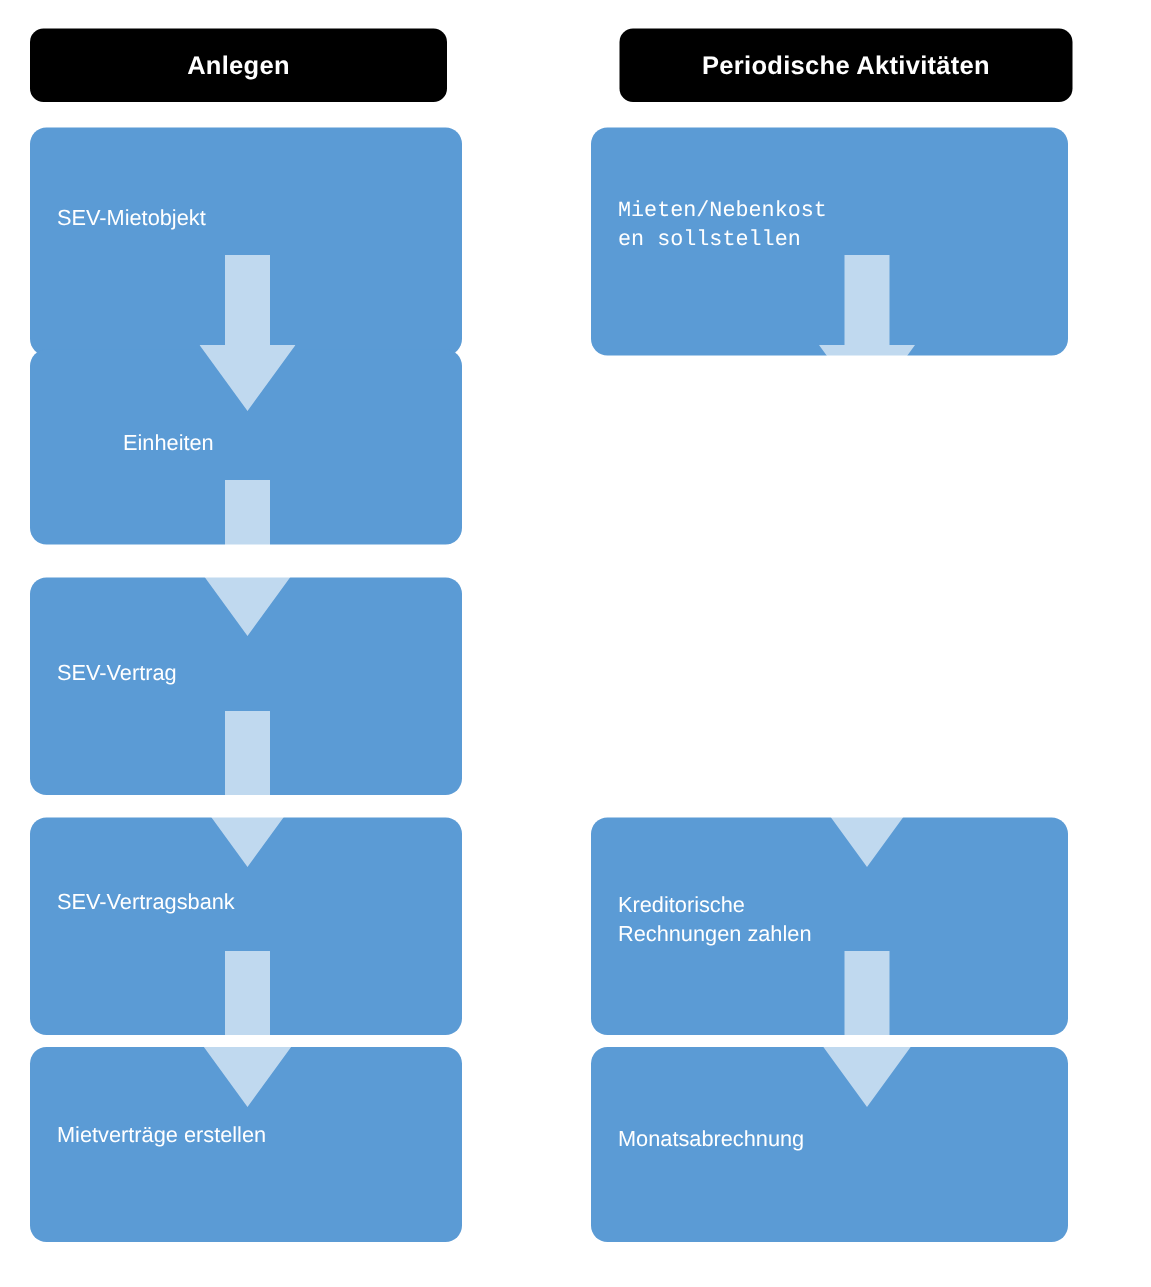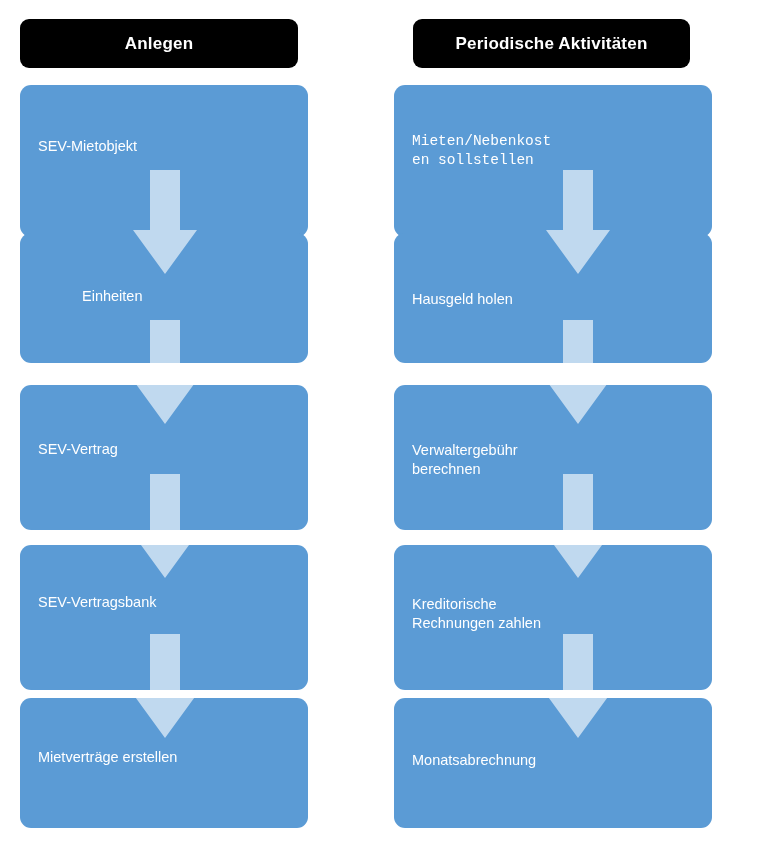--- a/index.html
+++ b/index.html
@@ -34,21 +34,21 @@
     display: flex;
     align-items: center;
     justify-content: center;
     color: #ffffff;
     font-weight: bold;
     font-size: 17px;
     letter-spacing: 0.2px;
     box-sizing: border-box;
   }
   .column.left .header-bar  { left: 20px; top: 19px; width: 278px; height: 49px; }
-  .column.right .header-bar { left: 30px; top: 19px; width: 277px; height: 49px; }
+  .column.right .header-bar { left: 30px; top: 19px; width: 302px; height: 49px; }
 
   .node {
     position: absolute;
     background: #5b9bd5;
     border-radius: 11px;
     box-sizing: border-box;
     color: #ffffff;
     font-size: 14.5px;
     line-height: 19px;
     overflow: hidden;
@@ -141,28 +141,21 @@
 
     <div class="header-bar">
       <span>Periodische Aktivitäten</span>
     </div>
 
     <div class="node row0">
       <div class="node-label" style="top:47px;font-family:Liberation Mono, monospace;">Mieten/Nebenkost
 en sollstellen</div>
     </div>
 
-    <div class="node row1">
-      <div class="node-label" style="top:57px;">Hausgeld holen</div>
-    </div>
 
-    <div class="node row2">
-      <div class="node-label" style="top:56px;">Verwaltergebühr
-berechnen</div>
-    </div>
 
     <div class="node row3">
       <div class="node-label" style="top:50px;">Kreditorische
 Rechnungen zahlen</div>
     </div>
 
     <div class="node row4">
       <div class="node-label" style="top:53px;">Monatsabrechnung</div>
     </div>
 

